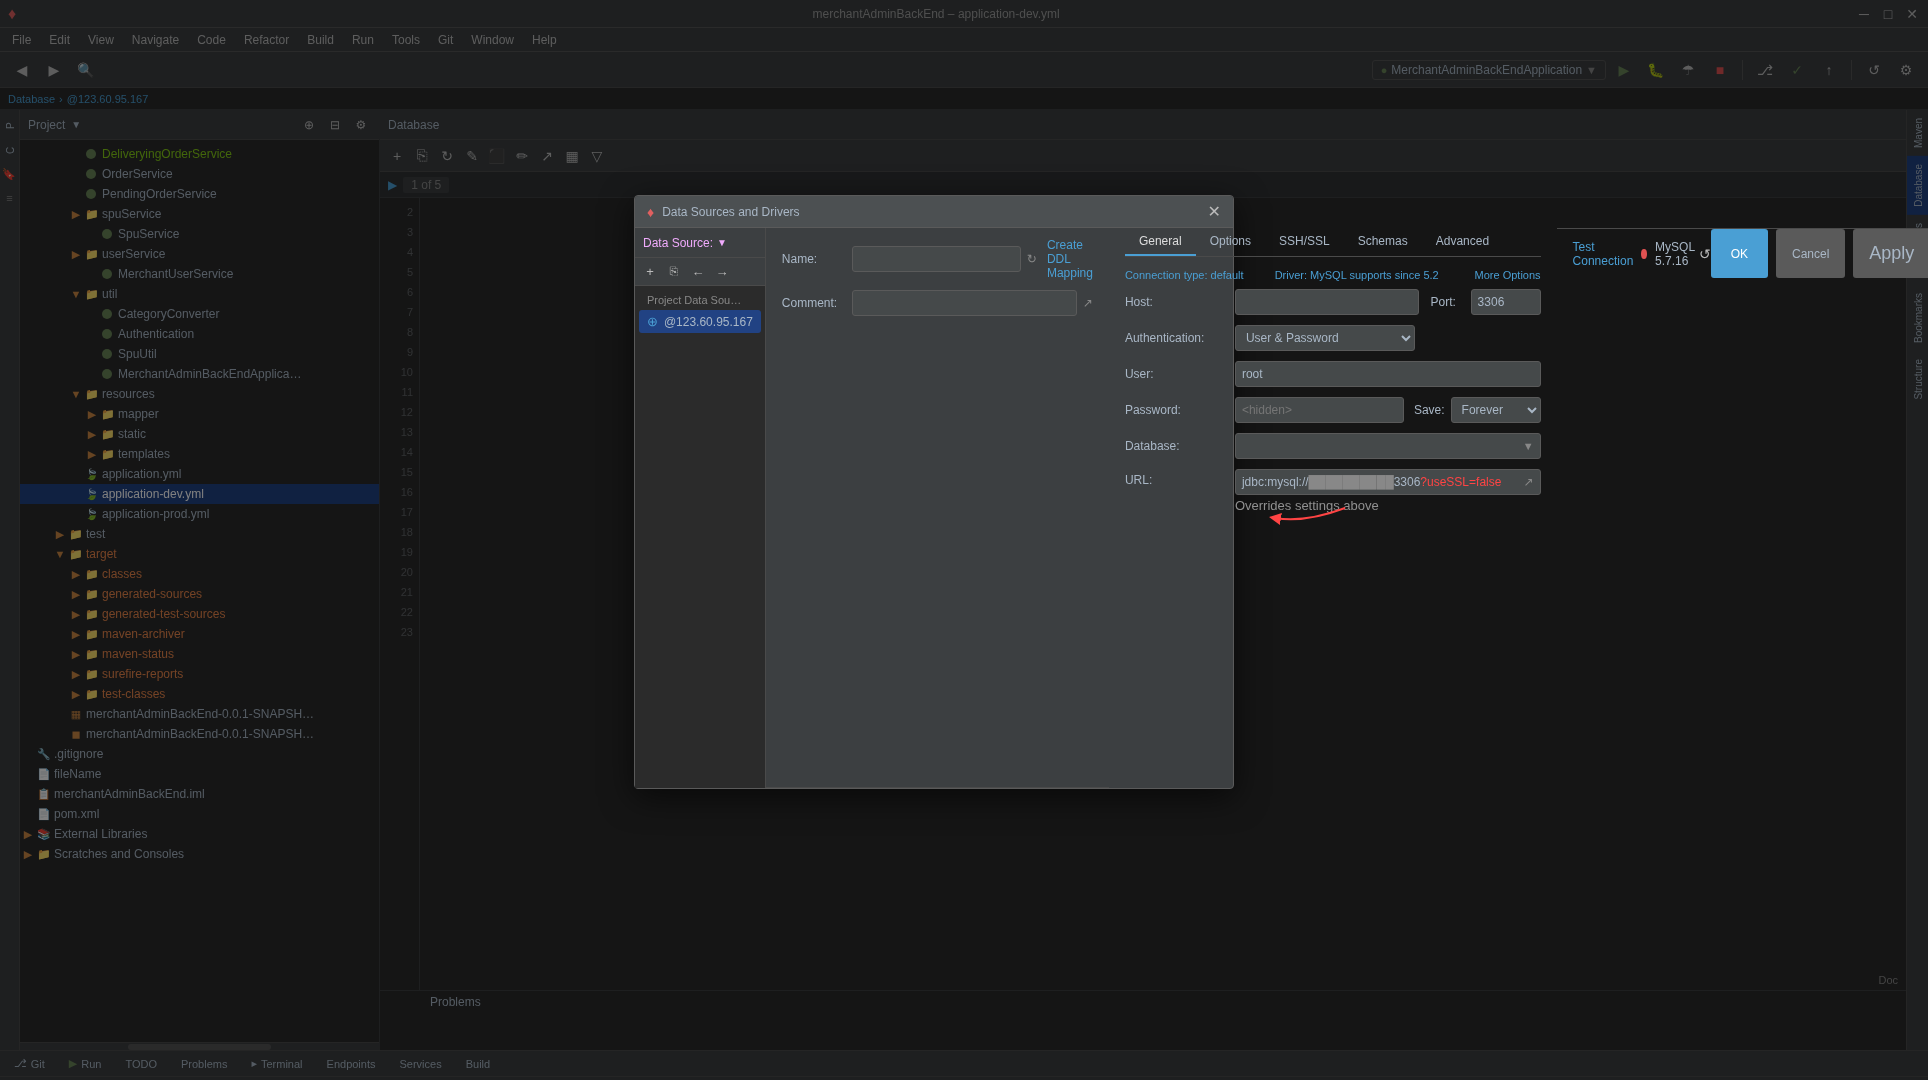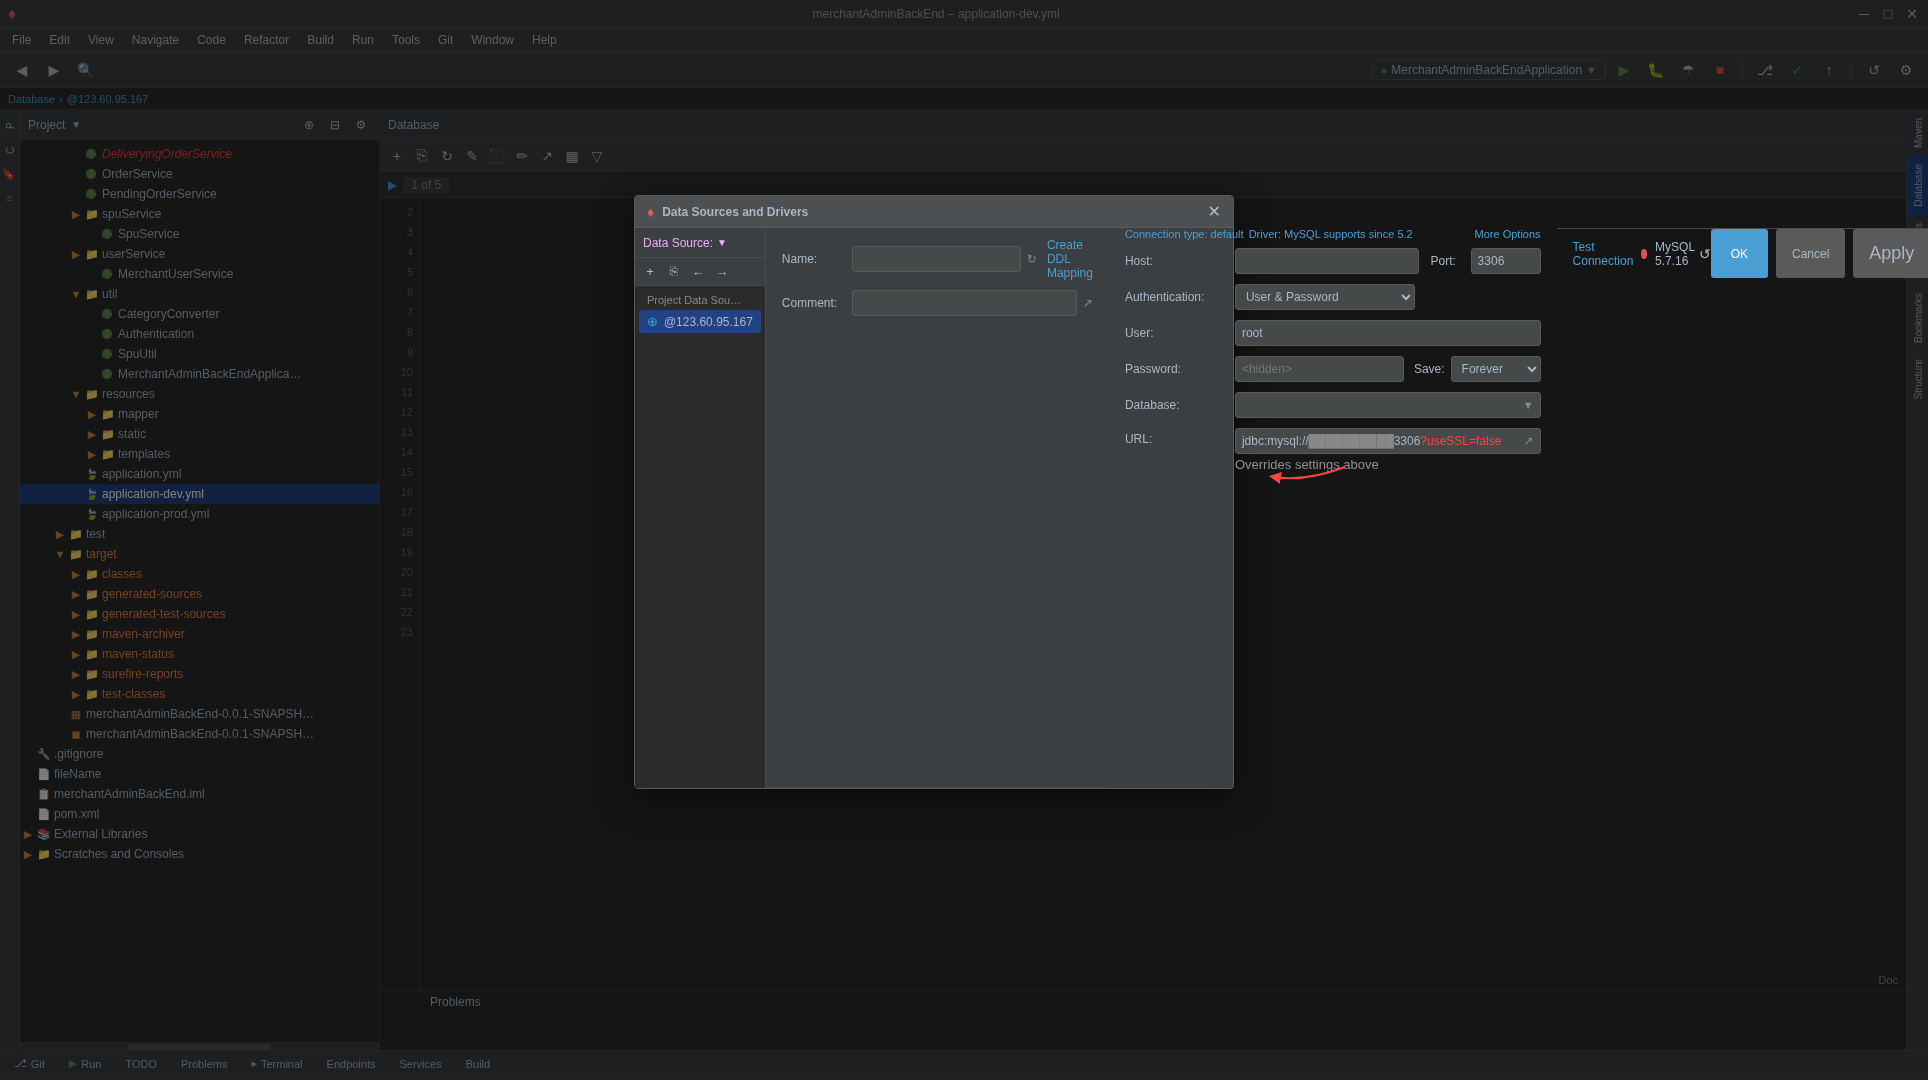--- a/index.html
+++ b/index.html
@@ -219,21 +219,21 @@
     #dialog-title-bar {
       height: 32px;
       background: #4c5052;
       display: flex;
       align-items: center;
       justify-content: space-between;
       padding: 0 12px;
       border-bottom: 1px solid #5a5a5a;
       border-radius: 4px 4px 0 0;
     }
-    #dialog-title-bar .title { color: #a9b7c6; font-size: 12px; font-weight: 700; }
+    #dialog-title-bar .title { color: #a9b7c6; font-size: 12px; font-weight: 400; }
     #dialog-close { cursor: pointer; color: #bbb; font-size: 16px; }
 
     .dialog-tabs {
       display: flex;
       border-bottom: 1px solid #4a4a4a;
       margin-bottom: 12px;
       gap: 0;
     }
     .dialog-tab {
       padding: 6px 14px;
@@ -515,21 +515,21 @@
       <div class="toolbar-btn" style="width:20px;height:20px;font-size:12px;">⊟</div>
       <div class="toolbar-btn" style="width:20px;height:20px;font-size:12px;">⚙</div>
     </div>
     <div id="project-tree">
 
       <div class="tree-item">
         <span class="indent" style="width:64px;"></span>
         <span class="icon">
             <span class="green-circle"></span>
           </span>
-        <span class="label" style="color:#ef4444;font-style:italic;">DeliveryingOrderService</span>
+        <span class="label" style="color:#84cc16;">DeliveryingOrderService</span>
       </div>
       <div class="tree-item">
         <span class="indent" style="width:64px;"></span>
         <span class="icon">
             <span class="green-circle"></span>
           </span>
         <span class="label">OrderService</span>
       </div>
       <div class="tree-item">
         <span class="indent" style="width:64px;"></span>
@@ -887,25 +887,32 @@
             <span class="create-ddl">Create DDL Mapping</span>
           </div>
           <div class="name-row">
             <span class="name-label" style="width:70px;">Comment:</span>
             <input type="text" class="name-input" value="" style="background: rgb(69, 73, 74); border: 1px solid rgb(90, 90, 90); border-radius: 3px; color: rgb(169, 183, 198); padding: 0px 6px; font-size: 12px; height: 26px; flex: 1 1 0%;">
             <span style="margin-left:6px;color:#888;cursor:pointer;">↗</span>
           </div>
         </div>
 
         <div style="padding:0 16px;">
+          <div class="dialog-tabs">
+            <div class="dialog-tab active">General</div>
+            <div class="dialog-tab">Options</div>
+            <div class="dialog-tab">SSH/SSL</div>
+            <div class="dialog-tab">Schemas</div>
+            <div class="dialog-tab">Advanced</div>
+          </div>
 
           <div class="connection-type-row">
             <span>Connection type: </span>
             <span>default</span>
-            <span style="margin-left:2px;">Driver: </span>
+            <span style="margin-left:28px;">Driver: </span>
             <span>MySQL supports since 5.2</span>
             <span class="more-options" style="float:right;">More Options</span>
           </div>
 
           <div class="form-row">
             <span class="form-label">Host:</span>
             <input type="text" class="form-input" value="" style="background: rgb(69, 73, 74); border: 1px solid rgb(90, 90, 90); color: rgb(169, 183, 198); padding: 0px 6px; font-size: 12px; height: 26px; border-radius: 3px;">
             <span class="port-label" style="margin-left:12px;width:40px;font-size:12px;color:#a9b7c6;">Port:</span>
             <input type="text" class="port-input" style="width: 70px; background: rgb(69, 73, 74); border: 1px solid rgb(90, 90, 90); color: rgb(169, 183, 198); padding: 0px 6px; font-size: 12px; height: 26px; border-radius: 3px;" value="3306">
           </div>

